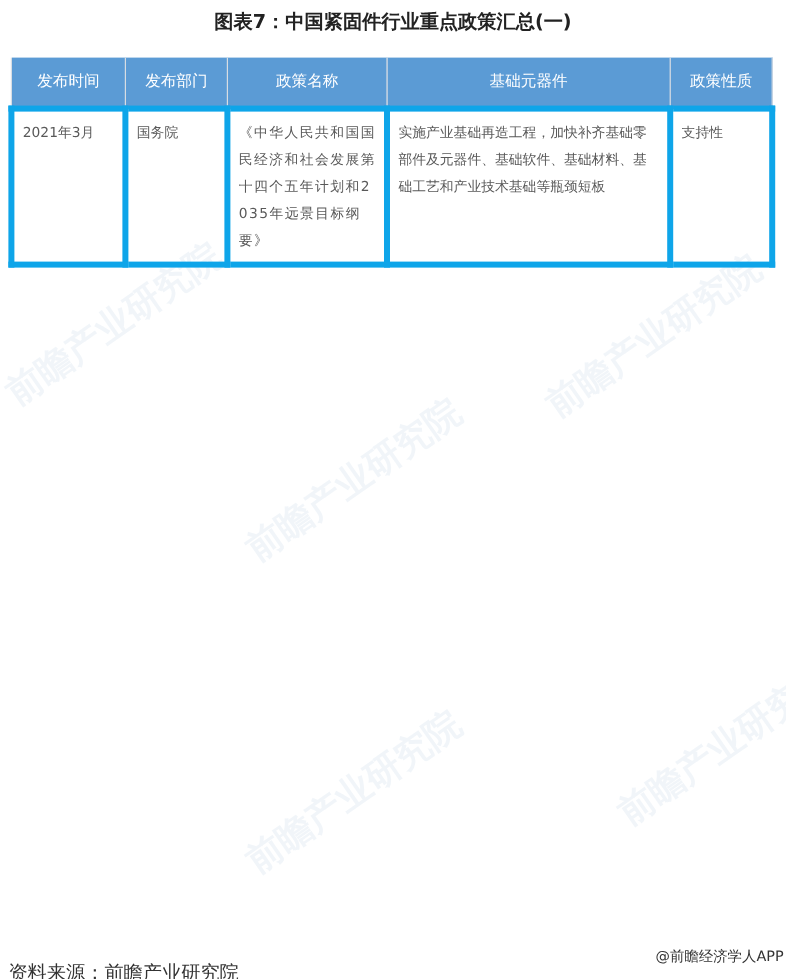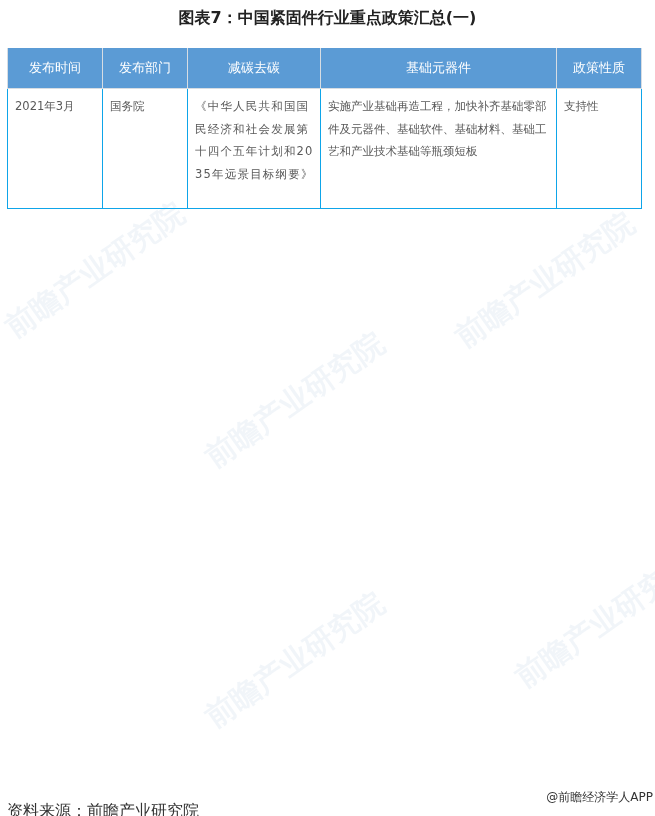--- a/index.html
+++ b/index.html
@@ -18,21 +18,21 @@
   }
   table.policy {
     position: absolute; left: 7px; top: 48px; width: 634px;
     border-collapse: collapse; table-layout: fixed; border-radius: 15px;
   }
   table.policy th {
     background: #5b9bd5; color: #ffffff; font-weight: normal; font-size: 13px;
     height: 40px; border: 1px solid #d7dde3; border-top: none; text-align: center; padding: 0;
   }
   table.policy td {
-    border: 1px solid #0ea5e9; vertical-align: top; font-size: 11.5px; line-height: 22.5px;
+    border: 5px solid #0ea5e9; vertical-align: top; font-size: 11.5px; line-height: 22.5px;
     padding: 6px 6px 6px 7px; color: #595959; word-break: break-all;
   }
   td.name { letter-spacing: 1.2px; }
   .footer-left {
     position: absolute; left: 7px; top: 789px; font-size: 16px; color: #333333; margin-top: 12px;
   }
   .footer-right {
     position: absolute; right: 2px; top: 789px; font-size: 12px; color: #333333;
   }
 </style>
@@ -52,21 +52,21 @@
     <col style="width:95px">
     <col style="width:85px">
     <col style="width:133px">
     <col style="width:236px">
     <col style="width:85px">
   </colgroup>
   <thead>
     <tr>
       <th>发布时间</th>
       <th>发布部门</th>
-      <th>减碳去碳</th>
+      <th>政策名称</th>
       <th>基础元器件</th>
       <th>政策性质</th>
     </tr>
   </thead>
   <tbody>
     <tr style="height:120px">
       <td>2021年3月</td>
       <td>国务院</td>
       <td class="name">《中华人民共和国国民经济和社会发展第十四个五年计划和2035年远景目标纲要》</td>
       <td>实施产业基础再造工程，加快补齐基础零部件及元器件、基础软件、基础材料、基础工艺和产业技术基础等瓶颈短板</td>

